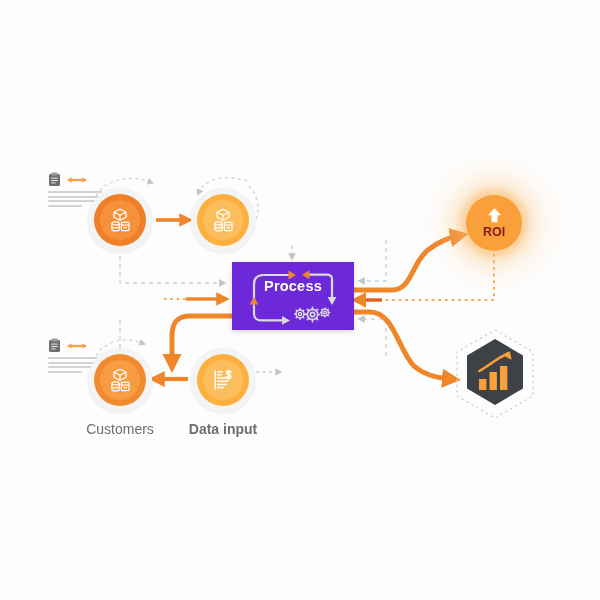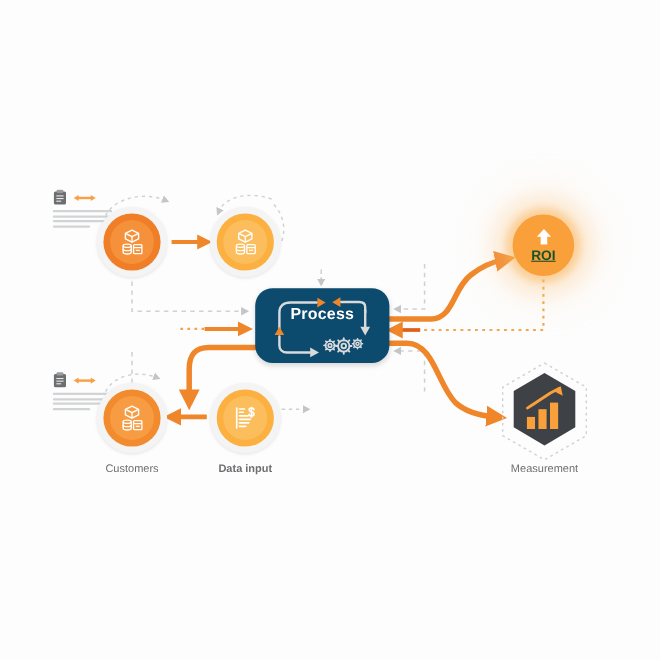--- a/index.html
+++ b/index.html
@@ -25,22 +25,22 @@
     width: 600px;
     height: 600px;
   }
   
   .process-box {
     position: absolute;
     left: 232px;
     top: 262px;
     width: 122px;
     height: 68px;
-    background: #0c4a6e;
-    border-radius: 16px;
+    background: #6d28d9;
+    border-radius: 0;
     box-shadow: 0 2px 5px rgba(0,0,0,0.14);
   }
   .process-label {
     position: absolute;
     left: 0;
     top: 16px;
     width: 122px;
     text-align: center;
     color: #ffffff;
     font-size: 14.5px;
@@ -67,21 +67,21 @@
   .node-core {
     border-radius: 50%;
     display: flex;
     align-items: center;
     justify-content: center;
   }
   .node-label {
     position: absolute;
     text-align: center;
     color: #6d6e71;
-    font-size: 10px;
+    font-size: 14px;
     font-family: "Liberation Sans", sans-serif;
     white-space: nowrap;
   }
   
   #node-source-a { left: 88px; top: 188px; width: 64px; height: 64px; }
   #node-source-a .node-inner { width: 52px; height: 52px; background: #f07e26; }
   #node-source-a .node-core  { width: 40px; height: 40px; background: #f5913b; }
   
   #node-source-b { left: 191px; top: 188px; width: 64px; height: 64px; }
   #node-source-b .node-inner { width: 52px; height: 52px; background: #fbb040; }
@@ -103,26 +103,25 @@
     background: #f9a03a;
     display: flex;
     flex-direction: column;
     align-items: center;
     justify-content: center;
     box-shadow: 0 0 6px 6px rgba(250,176,80,0.40),
                 0 0 18px 16px rgba(251,190,110,0.26),
                 0 0 34px 26px rgba(253,212,160,0.16);
   }
   #node-roi .roi-text {
-    color: #14532d;
+    color: #7f1d1d;
     font-size: 12.5px;
     font-weight: bold;
     margin-top: 1px;
     font-family: "Liberation Sans", sans-serif;
-    text-decoration: underline;
   }
   
   #node-measurement {
     position: absolute;
     left: 464px;
     top: 338px;
     width: 62px;
     height: 68px;
   }
   
@@ -349,21 +348,20 @@
       <path d="M31 1 L59 17.5 L59 50.5 L31 67 L3 50.5 L3 17.5 z" fill="#3e4145"></path>
       <g>
         <rect x="15" y="41" width="7.4" height="11" fill="#f9a03a"></rect>
         <rect x="25.5" y="34" width="7.4" height="18" fill="#f9a03a"></rect>
         <rect x="36" y="28" width="7.4" height="24" fill="#f9a03a"></rect>
         <path d="M15.5 33 C22 29 29 24 36 19.5 L44.5 15" fill="none" stroke="#f9a03a" stroke-width="2.6" stroke-linecap="round"></path>
         <path d="M45.8 13.2 L47.6 21.8 L39.6 17.6 z" fill="#f9a03a"></path>
       </g>
     </svg>
   </div>
-  <div class="node-label" style="left:435px; top:421px; width:120px;">Measurement</div>
 
   <div class="process-box">
     <svg width="122" height="68" viewBox="0 0 122 68" style="position:absolute;left:0;top:0;">
 
       <path d="M22 42 L22 22 C22 16 26 13 32 13 L56 13" fill="none" stroke="#d9dadb" stroke-width="2.2" stroke-linecap="round"></path>
       <path d="M56.5 8.6 L56.5 17.6 L64 13.1 z" fill="#f0862a"></path>
 
       <path d="M100 22 L100 17 C100 14 97.5 12.6 94.5 12.6 L78 12.6" fill="none" stroke="#d9dadb" stroke-width="2.2" stroke-linecap="round"></path>
       <path d="M77.5 8.2 L77.5 17.2 L70 12.7 z" fill="#f0862a"></path>
 

